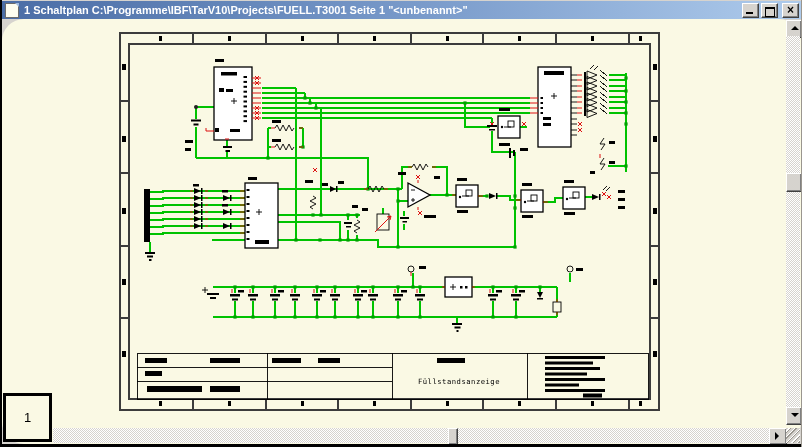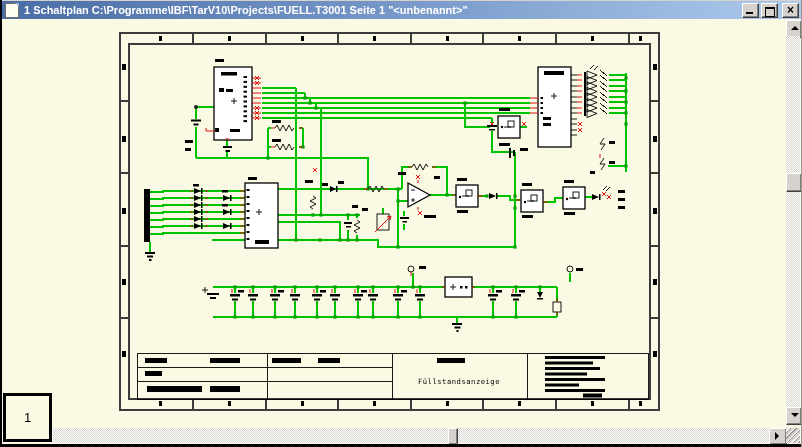--- a/index.html
+++ b/index.html
@@ -22,21 +22,21 @@
   .wbtn{width:17px;height:15px;padding:0;background:#D6D3CE;position:relative;
         border:1px solid;border-color:#FFFFFF #404040 #404040 #FFFFFF;
         box-shadow:inset -1px -1px 0 #808080;cursor:default;}
   .wbtn.close{margin-left:2px;}
   .glyph-min{position:absolute;left:3px;bottom:3px;width:7px;height:2px;background:#000;}
   .glyph-max{position:absolute;left:3px;top:3px;width:8px;height:7px;
              border:1px solid #000;border-top:2px solid #000;}
   .glyph-close{position:absolute;left:0;top:-1px;width:15px;text-align:center;
              font-size:12px;font-weight:bold;color:#000;font-family:"Liberation Sans",sans-serif;}
 
-  .client{position:absolute;left:2px;top:19px;width:799px;height:425px;background:#FAF9E4;}
+  .client{position:absolute;left:2px;top:19px;width:799px;height:425px;background:#FAF9E4;border-radius:22px;}
   svg.schem{position:absolute;left:0;top:0;}
 
   
   .track{background-color:#fff;
          background-image:
            linear-gradient(45deg,#D6D3CE 25%,transparent 25%,transparent 75%,#D6D3CE 75%),
            linear-gradient(45deg,#D6D3CE 25%,transparent 25%,transparent 75%,#D6D3CE 75%);
          background-size:2px 2px;background-position:0 0,1px 1px;}
   .sbtn{position:absolute;background:#D6D3CE;border:1px solid;
         border-color:#FFFFFF #404040 #404040 #FFFFFF;box-shadow:inset -1px -1px 0 #808080;}

